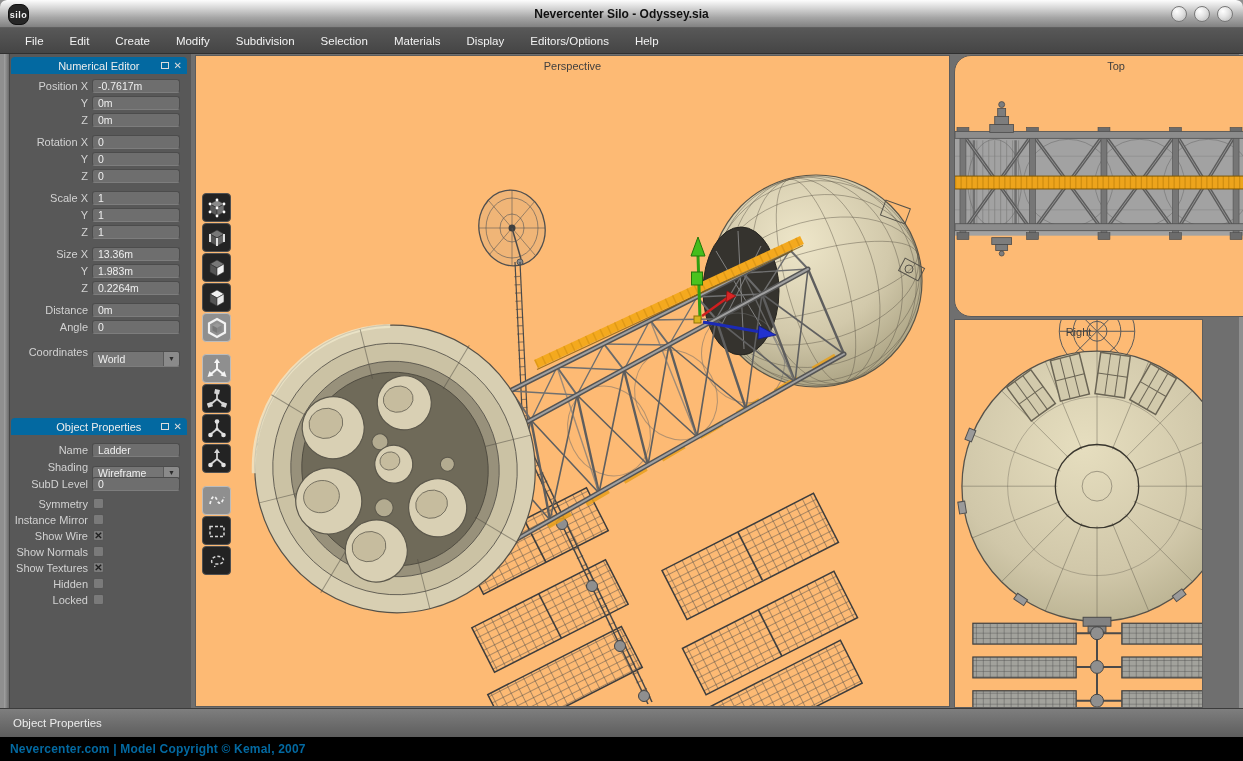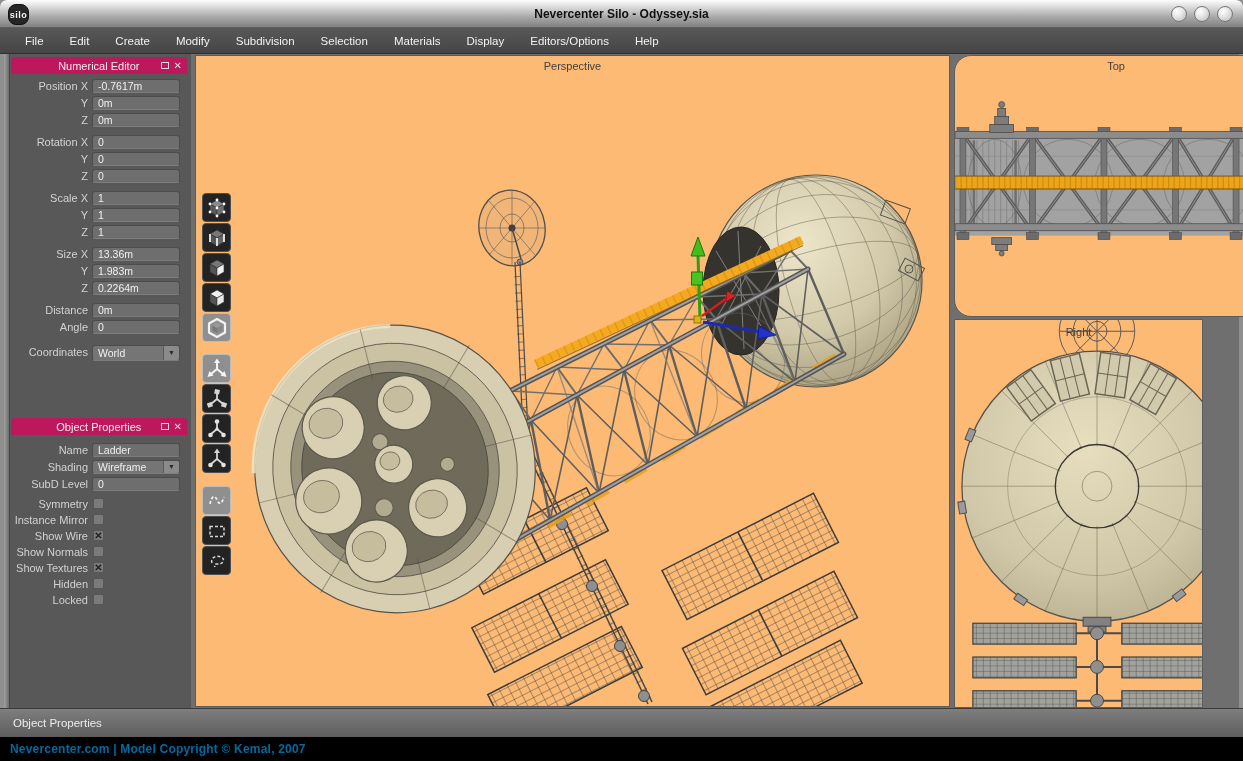--- a/index.html
+++ b/index.html
@@ -25,35 +25,35 @@
 
   .menubar { position:absolute; left:-4px; top:28px; width:1243px; height:26px;
     background:linear-gradient(180deg,#585858,#454545); border-bottom:1px solid #303030; display:flex;
     align-items:center; padding-left:12px; }
   .menu-item { color:#f2f2f2; font-size:11.5px; padding:0 13px; height:26px; line-height:26px; cursor:default; }
 
   
   .dock { position:absolute; left:0px; top:54px; width:187px; height:654px; background:#585858; }
   .dock-ridge { position:absolute; left:0; top:0; width:6px; height:654px;
     background:linear-gradient(90deg,#a2a2a2,#6b6b6b); border-right:1px solid #474747; }
-  .panel-header { position:absolute; left:7px; width:176px; height:17px; background:#be185d;
+  .panel-header { position:absolute; left:7px; width:176px; height:17px; background:#0369a1;
     border-radius:4px 4px 0 0; color:#ededed; font-size:11px; display:flex; align-items:center; }
   .panel-title { flex:1; text-align:center; padding-left:26px; }
   .ph-icons { display:flex; align-items:center; gap:5px; padding-right:5px; }
   .ph-max { width:8px; height:7px; border:1.5px solid #dcdcdc; display:inline-block; }
   .ph-close { color:#dcdcdc; font-size:10px; line-height:10px; }
 
   .ne-rows { position:absolute; left:0; top:24px; width:187px; }
   .prop-row { position:relative; height:17px; }
   .gap-top { margin-top:5px; }
   .row-label { position:absolute; left:2px; top:2px; width:82px; text-align:right; color:#d2d2d2; font-size:11px; }
   .row-field { position:absolute; left:88px; top:1px; width:88px; height:14px; background:#6e6e6e;
     border:1px solid #4c4c4c; border-bottom-color:#7d7d7d; border-radius:3px; color:#efefef;
     font-size:10.5px; line-height:12px; padding-left:5px; }
-  .dd { background:#757575; display:flex; padding-left:0; }
+  .dd { background:#757575; display:flex; padding-left:0;margin-top:6px; }
   .dd-val { flex:1; padding-left:5px; }
   .dd-arrow { width:16px; background:#8a8a8a; border-left:1px solid #5a5a5a; border-radius:0 2px 2px 0;
     color:#2b2b2b; font-size:7px; text-align:center; line-height:12px; }
   .coords-row { margin-top:8px; height:18px; }
   .coords-row .row-field { height:16px; line-height:14px; }
   .coords-row .dd-arrow { line-height:14px; }
 
   .cb-row { position:relative; height:16px; }
   .cb-box { position:absolute; left:89px; top:2px; width:11px; height:11px; background:#7a7a7a;
     border:1px solid #565656; border-radius:2px; color:#1f1f1f; font-size:10px; font-weight:bold;

